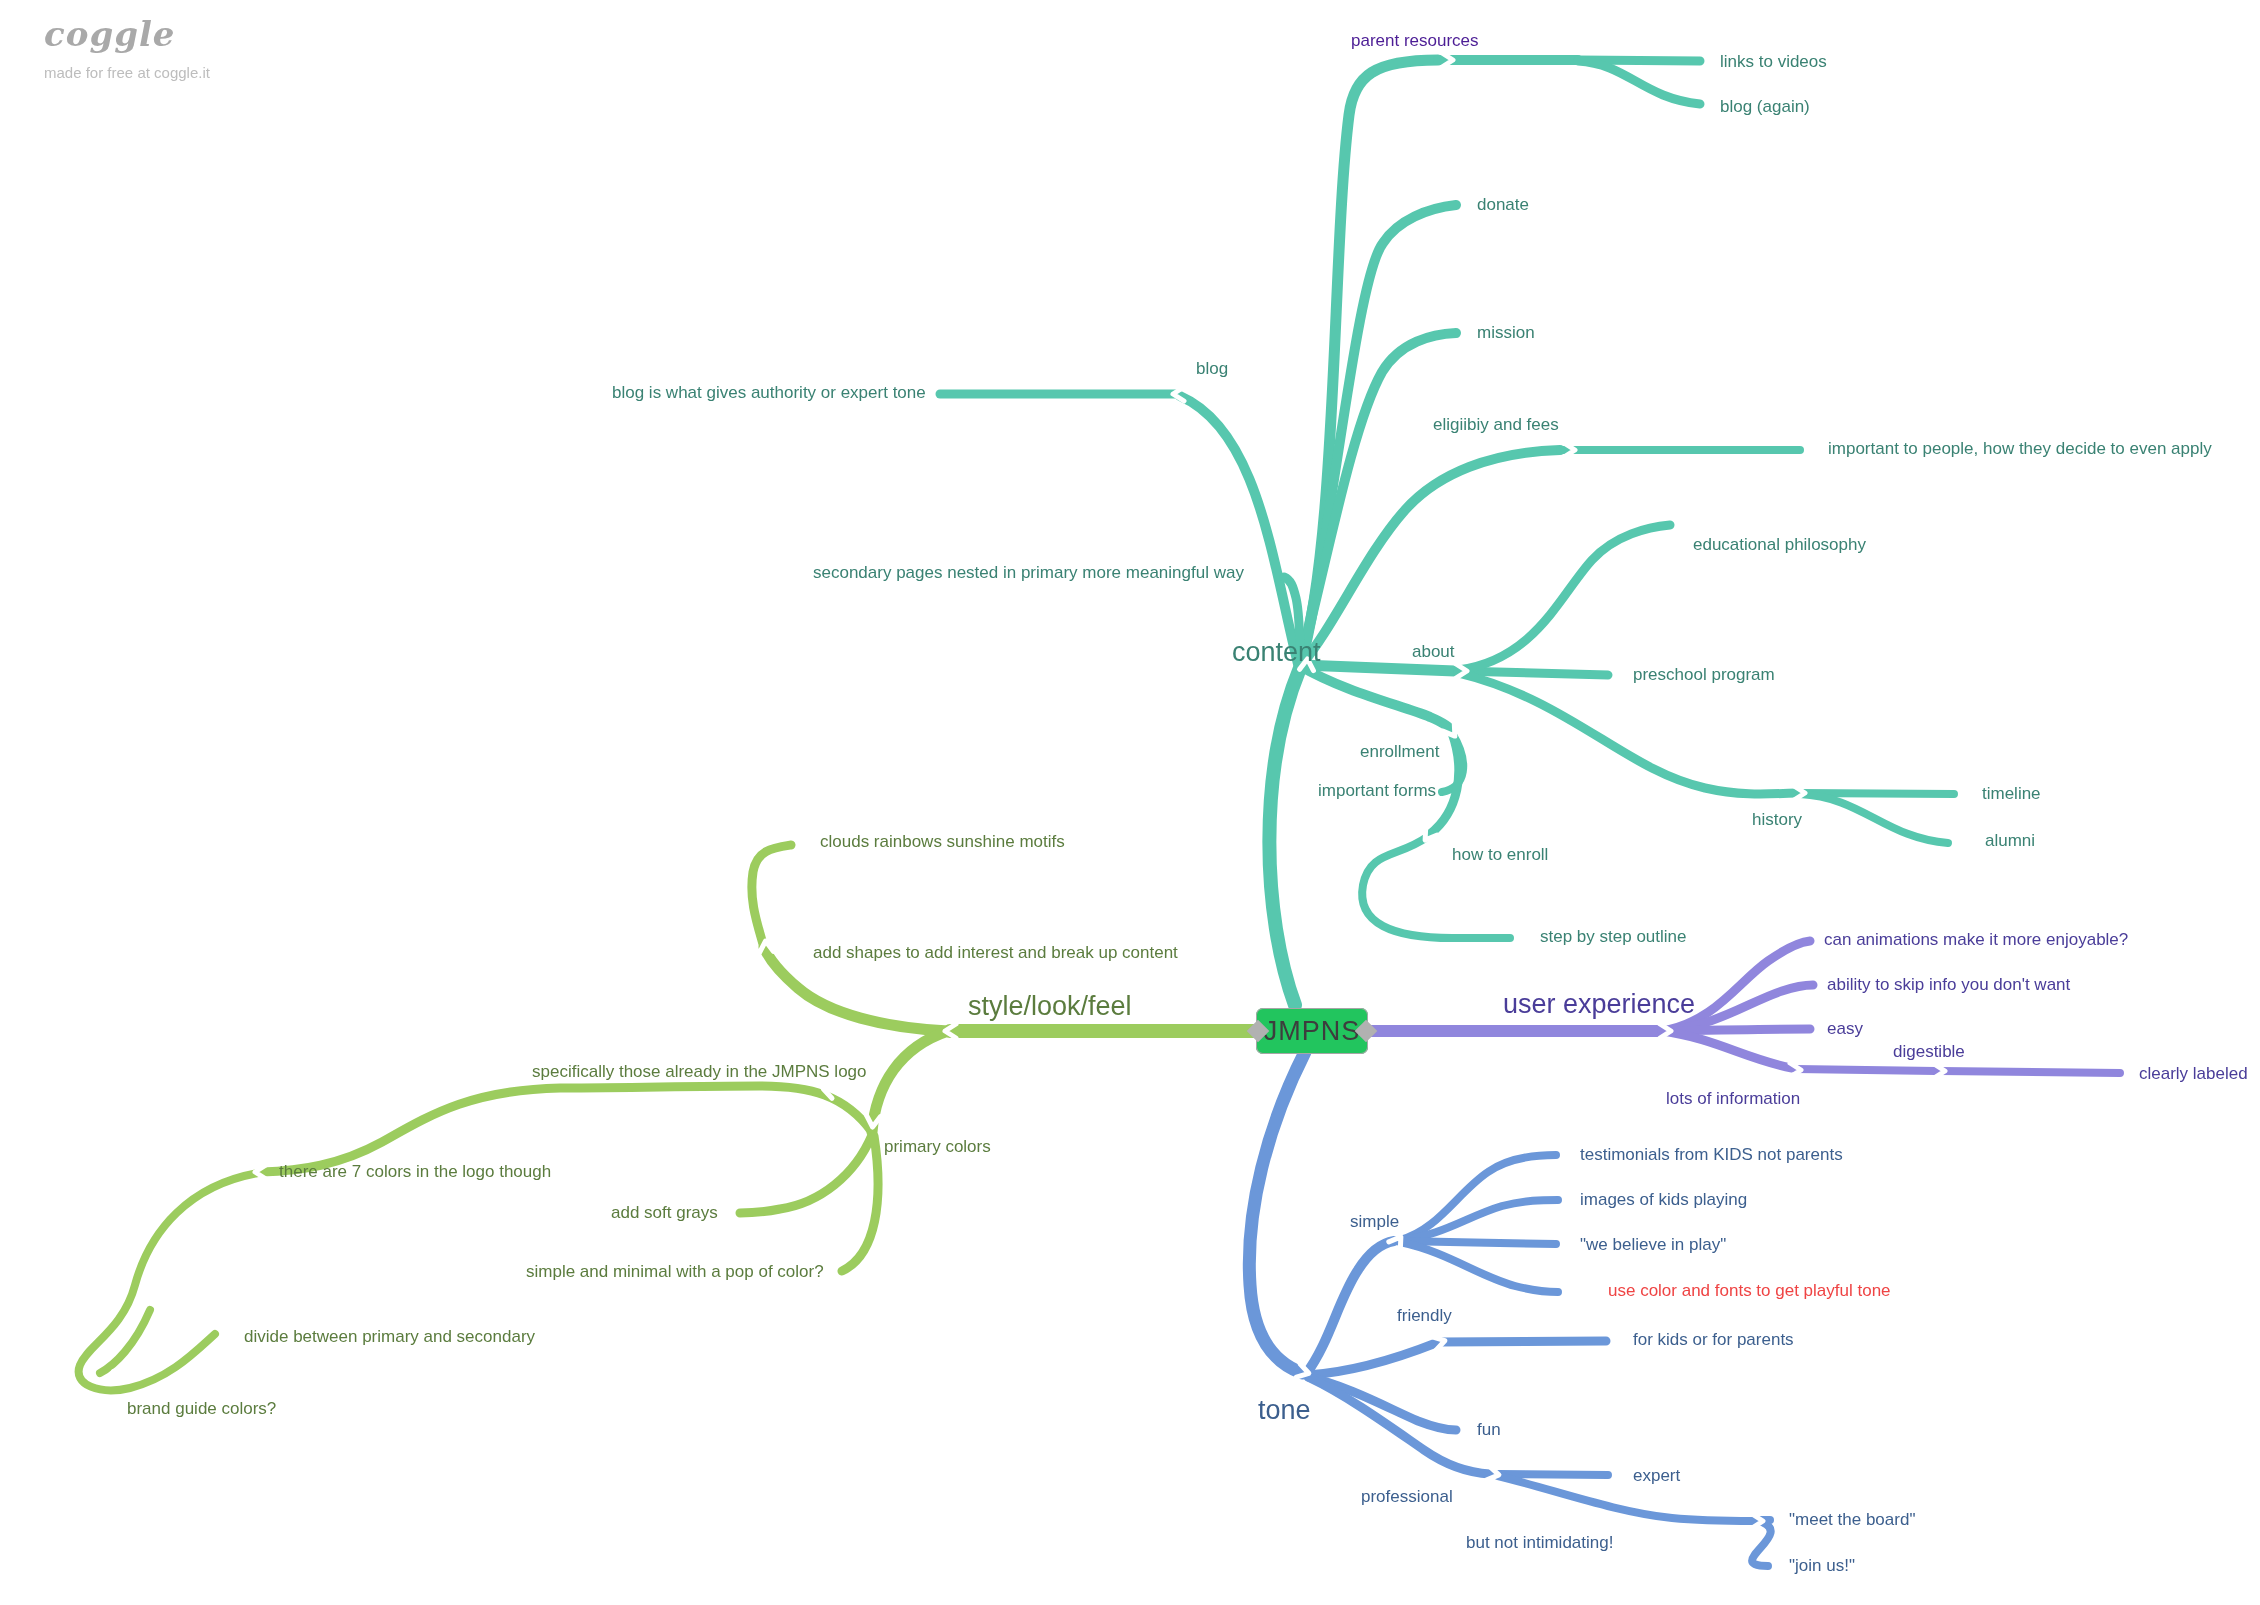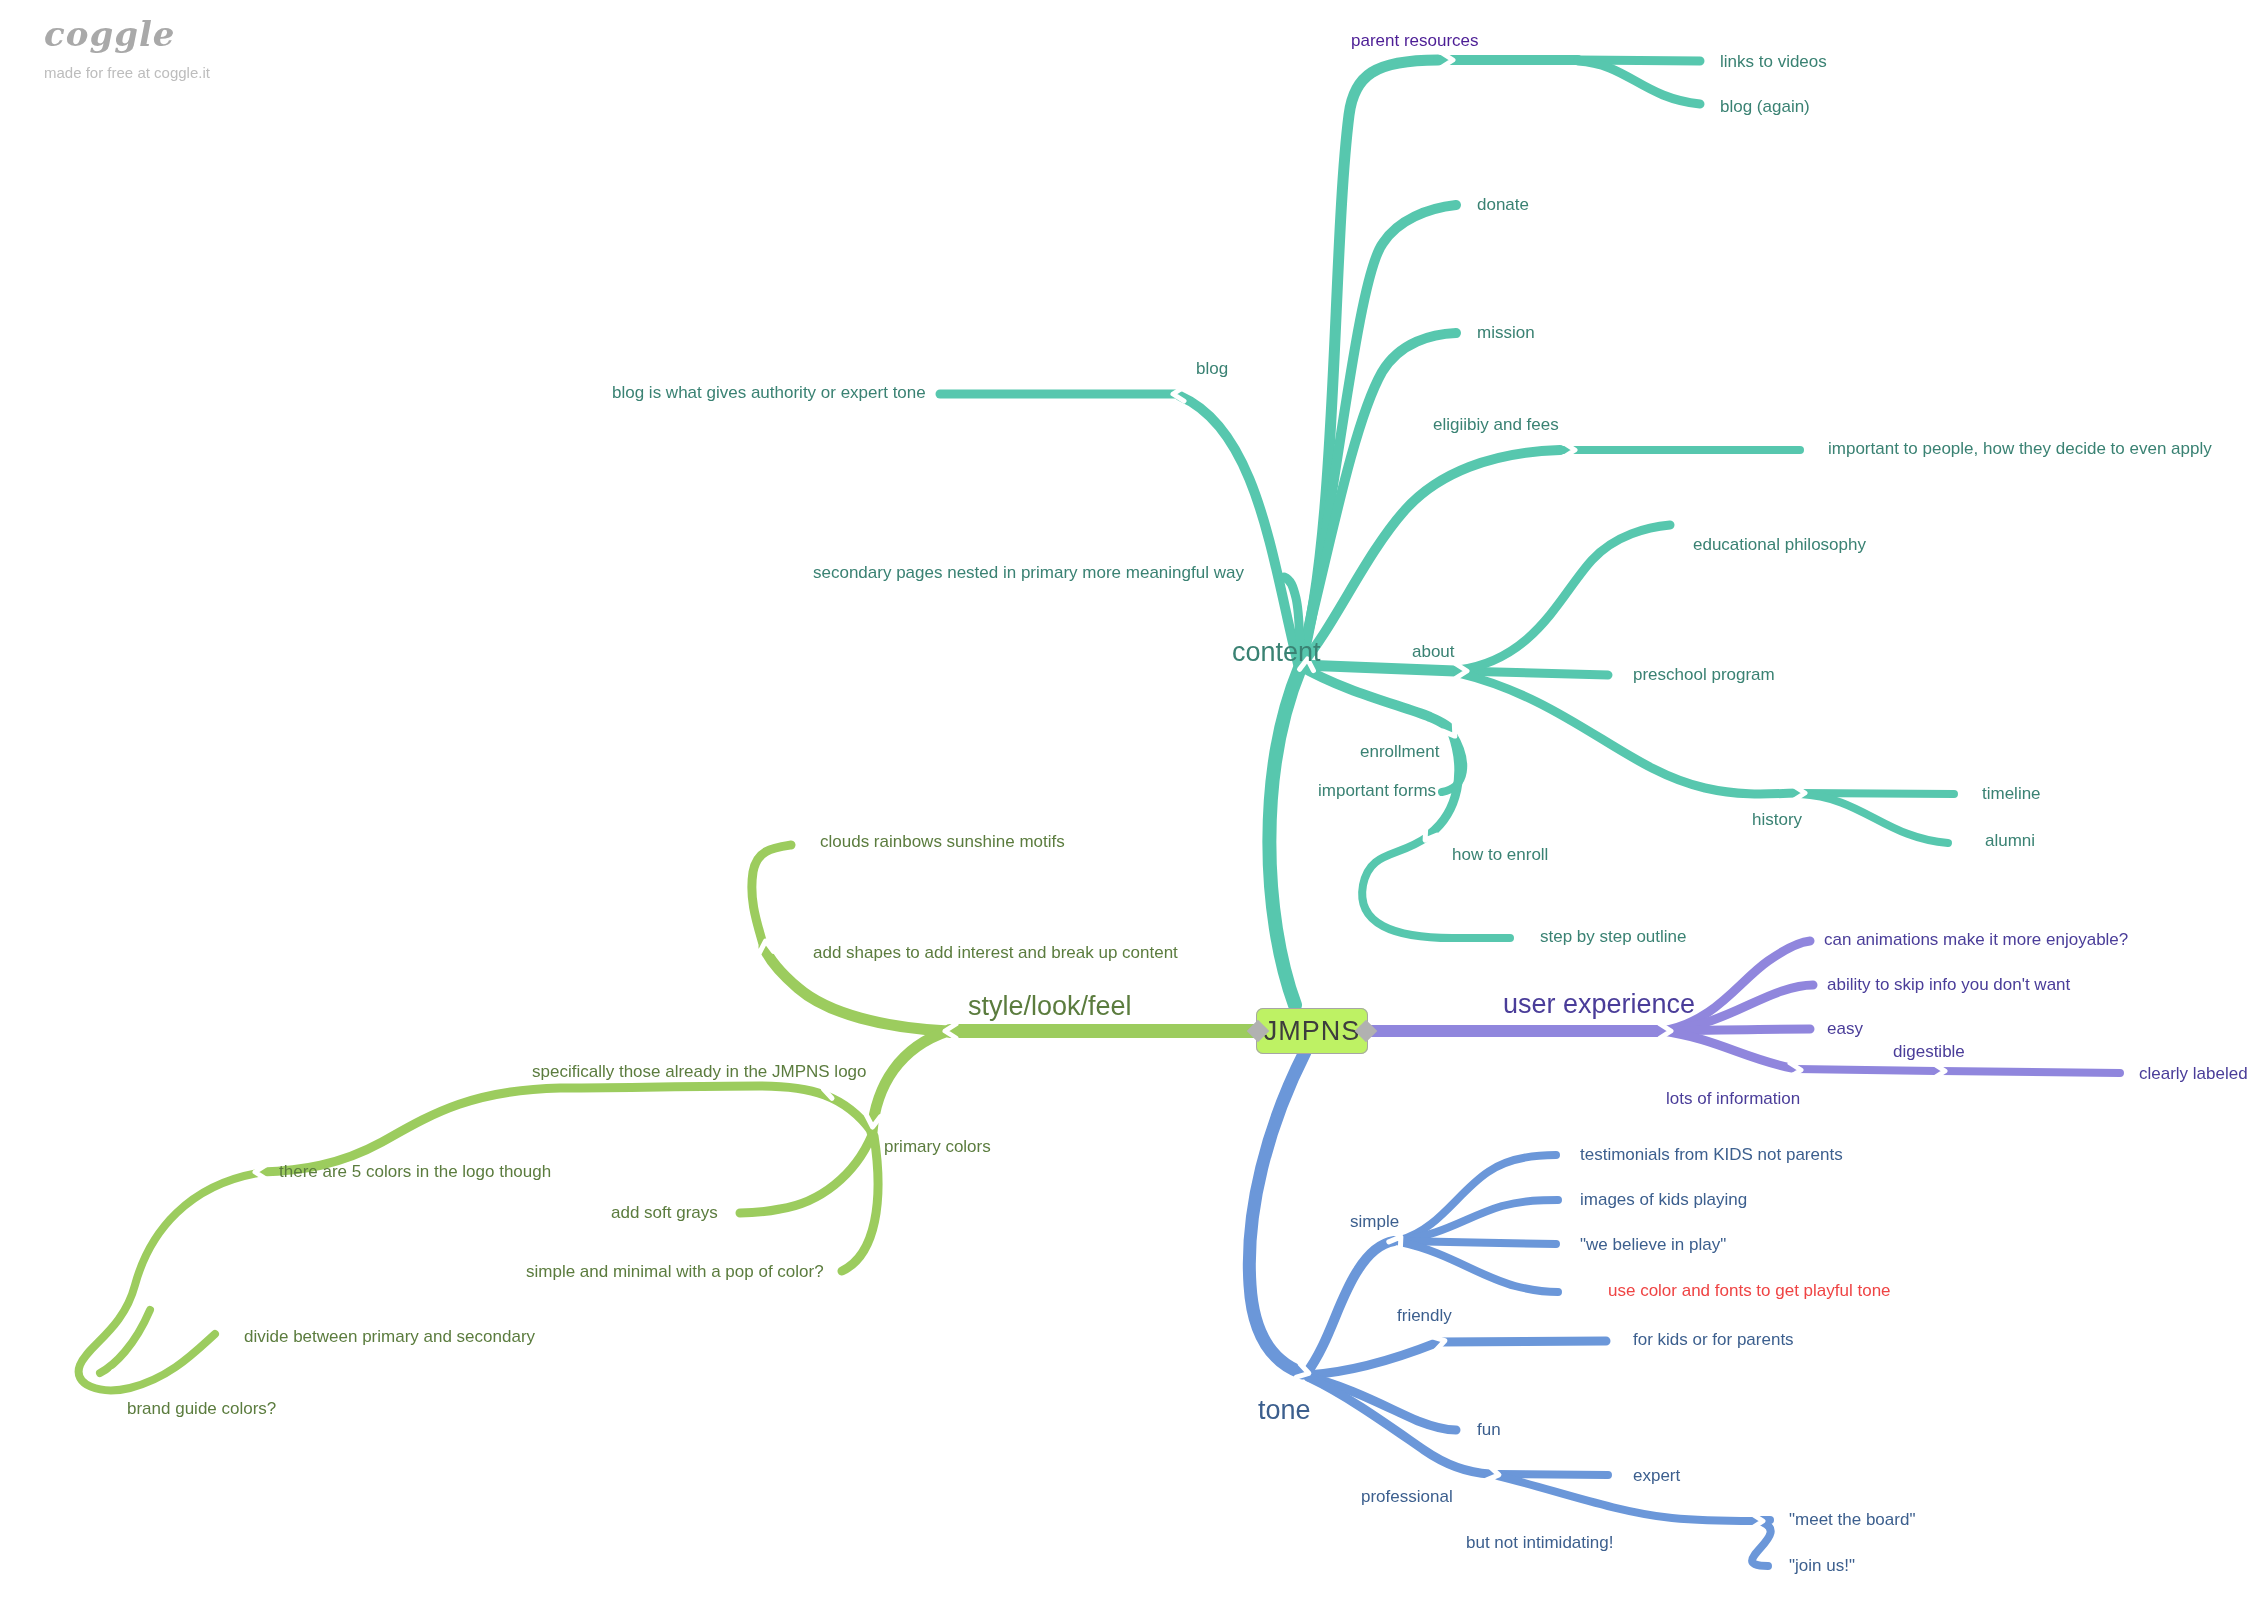--- a/index.html
+++ b/index.html
@@ -163,21 +163,21 @@
       <div class="node-label" style="left: 1752px; top: 810.65px; color: rgb(58, 130, 115);">history</div>
       <div class="node-label" style="left: 1982px; top: 784.65px; color: rgb(58, 130, 115);">timeline</div>
       <div class="node-label" style="left: 1985px; top: 831.65px; color: rgb(58, 130, 115);">alumni</div>
       <div class="node-label" style="left: 1452px; top: 845.65px; color: rgb(58, 130, 115);">how to enroll</div>
       <div class="node-label" style="left: 1540px; top: 927.65px; color: rgb(58, 130, 115);">step by step outline</div>
       <div class="node-label main" style="left: 968px; top: 993.35px; color: rgb(91, 124, 62);">style/look/feel</div>
       <div class="node-label" style="left: 820px; top: 832.65px; color: rgb(91, 124, 62);">clouds rainbows sunshine motifs</div>
       <div class="node-label" style="left: 813px; top: 943.65px; color: rgb(91, 124, 62);">add shapes to add interest and break up content</div>
       <div class="node-label" style="left: 532px; top: 1062.65px; color: rgb(91, 124, 62);">specifically those already in the JMPNS logo</div>
       <div class="node-label" style="left: 884px; top: 1137.65px; color: rgb(91, 124, 62);">primary colors</div>
-      <div class="node-label" style="left: 279px; top: 1162.65px; color: rgb(91, 124, 62);">there are 5 colors in the logo though</div>
+      <div class="node-label" style="left: 279px; top: 1162.65px; color: rgb(91, 124, 62);">there are 7 colors in the logo though</div>
       <div class="node-label" style="left: 611px; top: 1203.65px; color: rgb(91, 124, 62);">add soft grays</div>
       <div class="node-label" style="left: 526px; top: 1262.65px; color: rgb(91, 124, 62);">simple and minimal with a pop of color?</div>
       <div class="node-label" style="left: 244px; top: 1327.65px; color: rgb(91, 124, 62);">divide between primary and secondary</div>
       <div class="node-label" style="left: 127px; top: 1399.65px; color: rgb(91, 124, 62);">brand guide colors?</div>
       <div class="node-label main" style="left: 1503px; top: 991.35px; color: rgb(74, 61, 153);">user experience</div>
       <div class="node-label" style="left: 1824px; top: 930.65px; color: rgb(74, 61, 153);">can animations make it more enjoyable?</div>
       <div class="node-label" style="left: 1827px; top: 975.65px; color: rgb(74, 61, 153);">ability to skip info you don't want</div>
       <div class="node-label" style="left: 1827px; top: 1019.65px; color: rgb(74, 61, 153);">easy</div>
       <div class="node-label" style="left: 1893px; top: 1042.65px; color: rgb(74, 61, 153);">digestible</div>
       <div class="node-label" style="left: 1666px; top: 1089.65px; color: rgb(74, 61, 153);">lots of information</div>
@@ -191,20 +191,20 @@
       <div class="node-label" style="left: 1397px; top: 1306.65px; color: rgb(60, 95, 142);">friendly</div>
       <div class="node-label" style="left: 1633px; top: 1330.65px; color: rgb(60, 95, 142);">for kids or for parents</div>
       <div class="node-label" style="left: 1477px; top: 1420.65px; color: rgb(60, 95, 142);">fun</div>
       <div class="node-label" style="left: 1361px; top: 1487.65px; color: rgb(60, 95, 142);">professional</div>
       <div class="node-label" style="left: 1633px; top: 1466.65px; color: rgb(60, 95, 142);">expert</div>
       <div class="node-label" style="left: 1789px; top: 1510.65px; color: rgb(60, 95, 142);">"meet the board"</div>
       <div class="node-label" style="left: 1466px; top: 1533.65px; color: rgb(60, 95, 142);">but not intimidating!</div>
       <div class="node-label" style="left: 1789px; top: 1556.65px; color: rgb(60, 95, 142);">"join us!"</div>
     </div>
 
-  <div id="root-node" style="background: #bef264; color: rgb(61, 61, 61);">JMPNS</div>
+  <div id="root-node" style="background: #22c55e; color: rgb(61, 61, 61);">JMPNS</div>
 
   <div id="brand">
     <div id="brand-logo">coggle</div>
     <div id="brand-tagline">made for free at coggle.it</div>
   </div>
 
 </div>
 
 </body></html>

